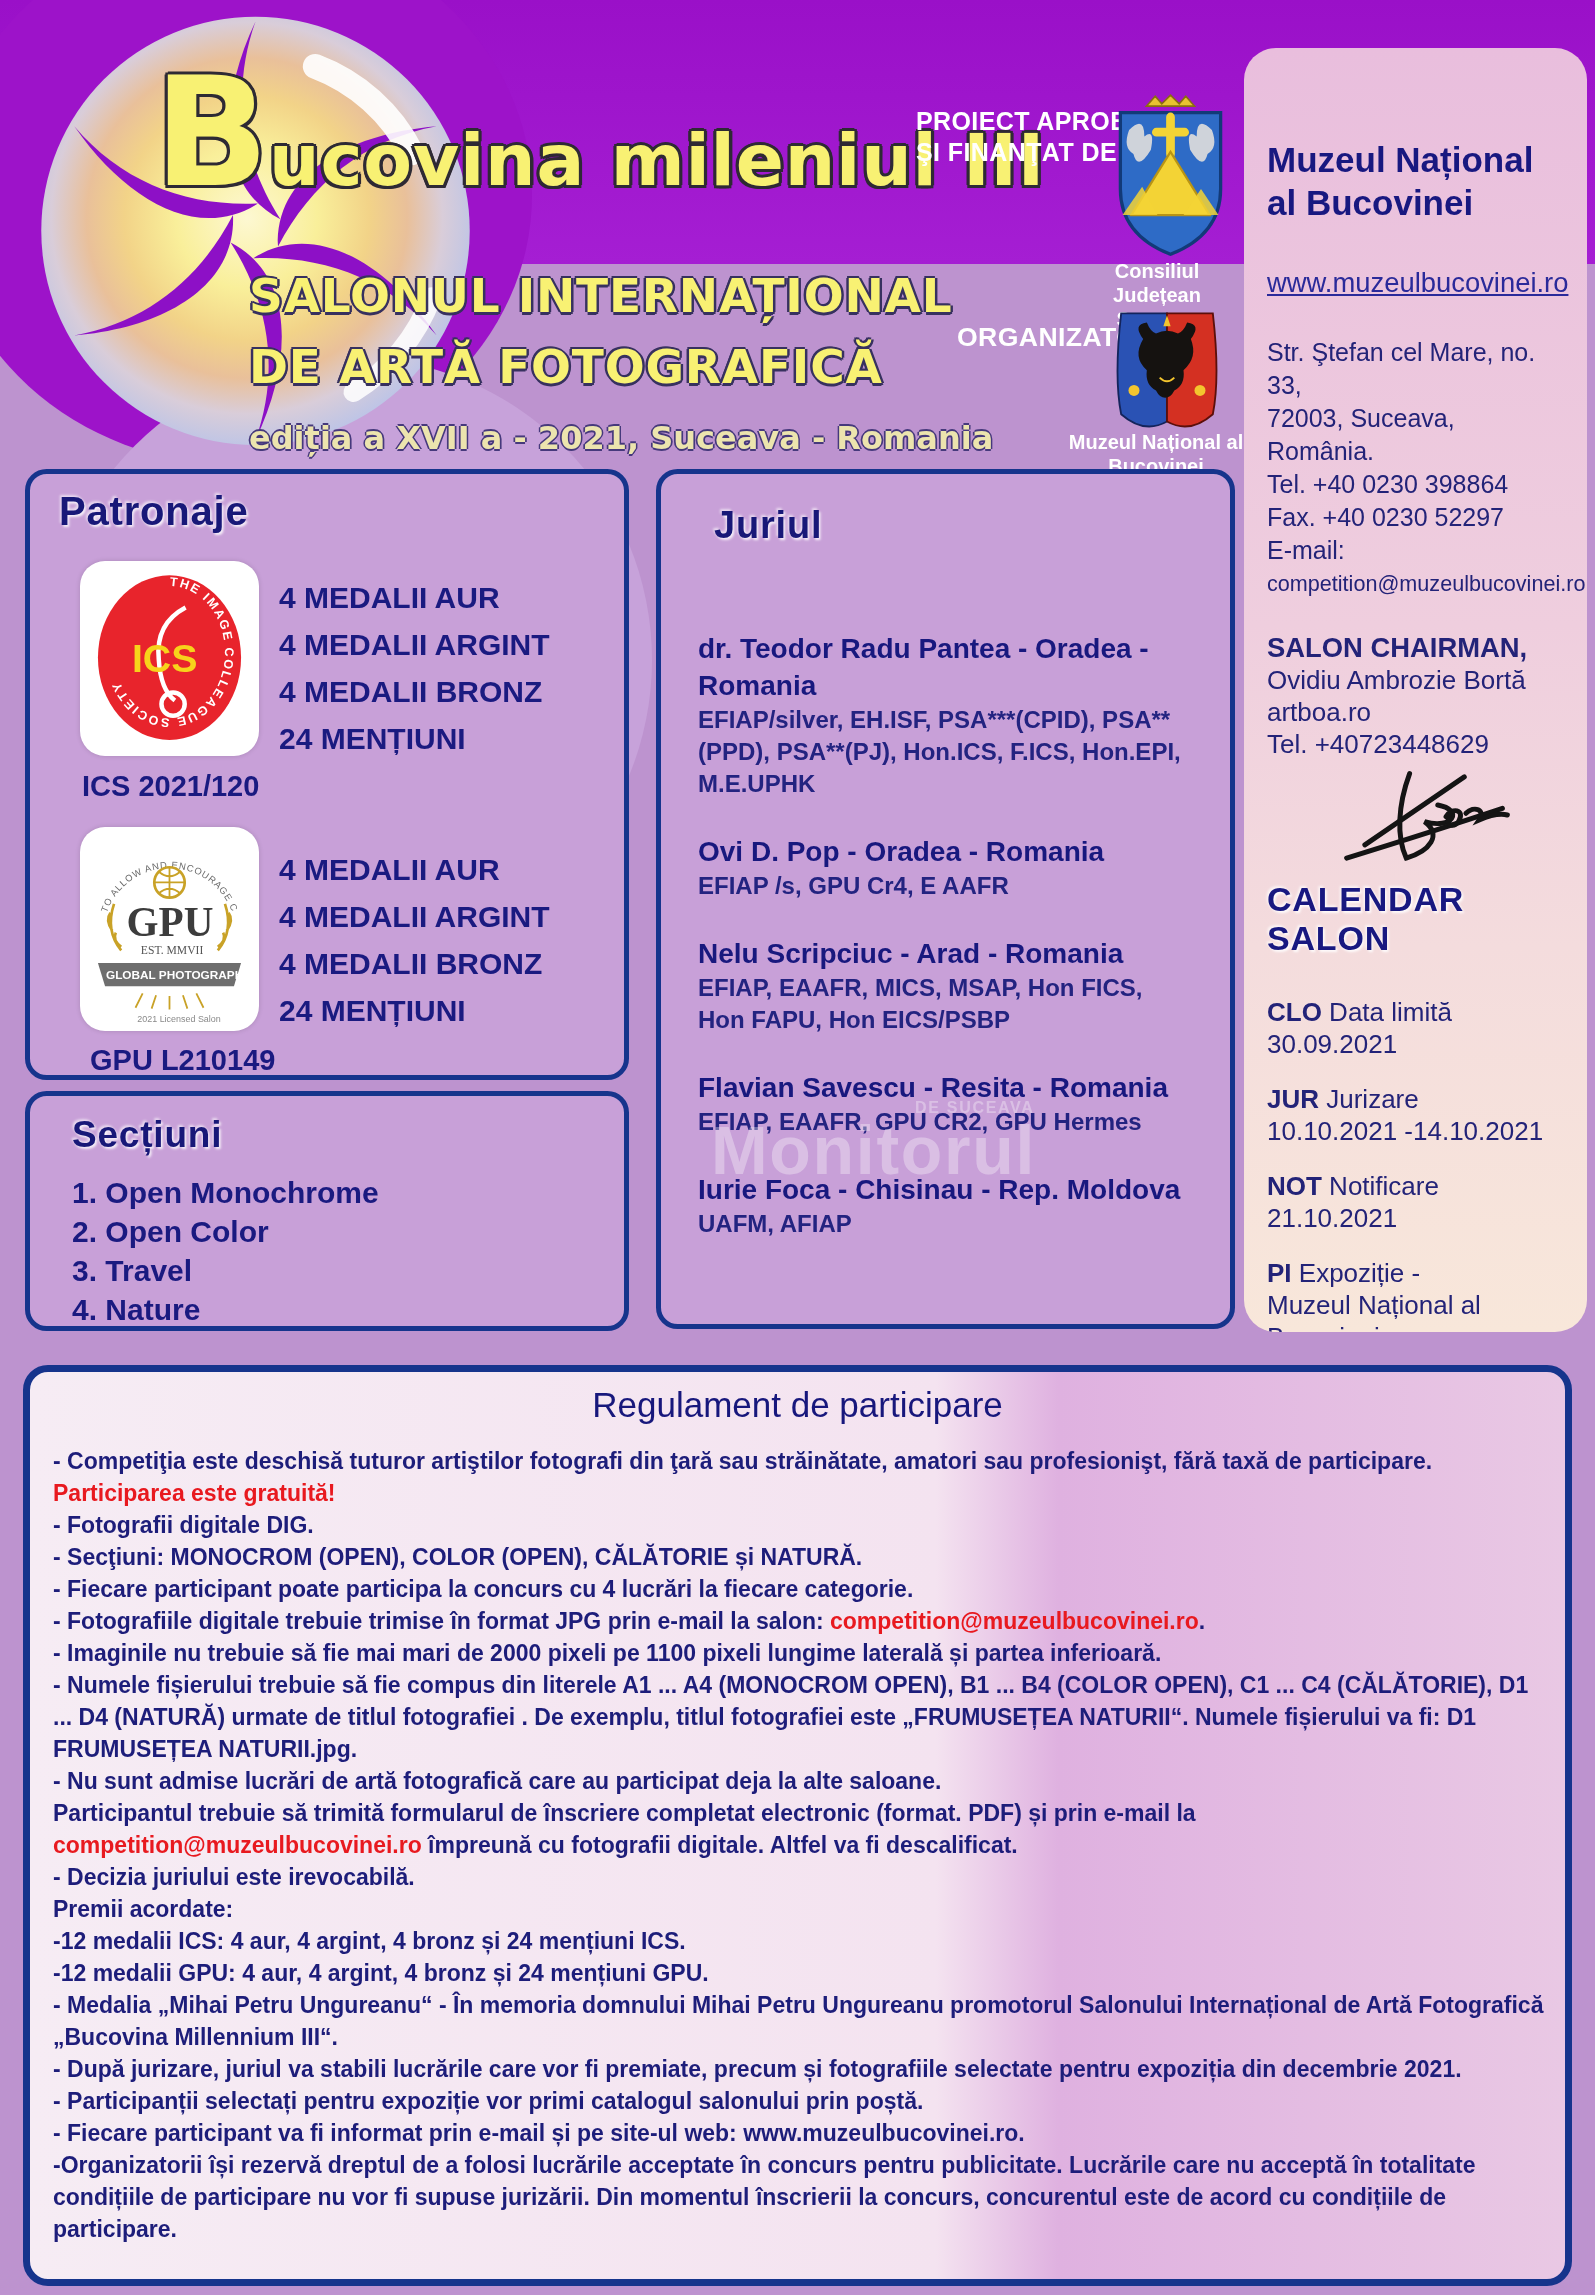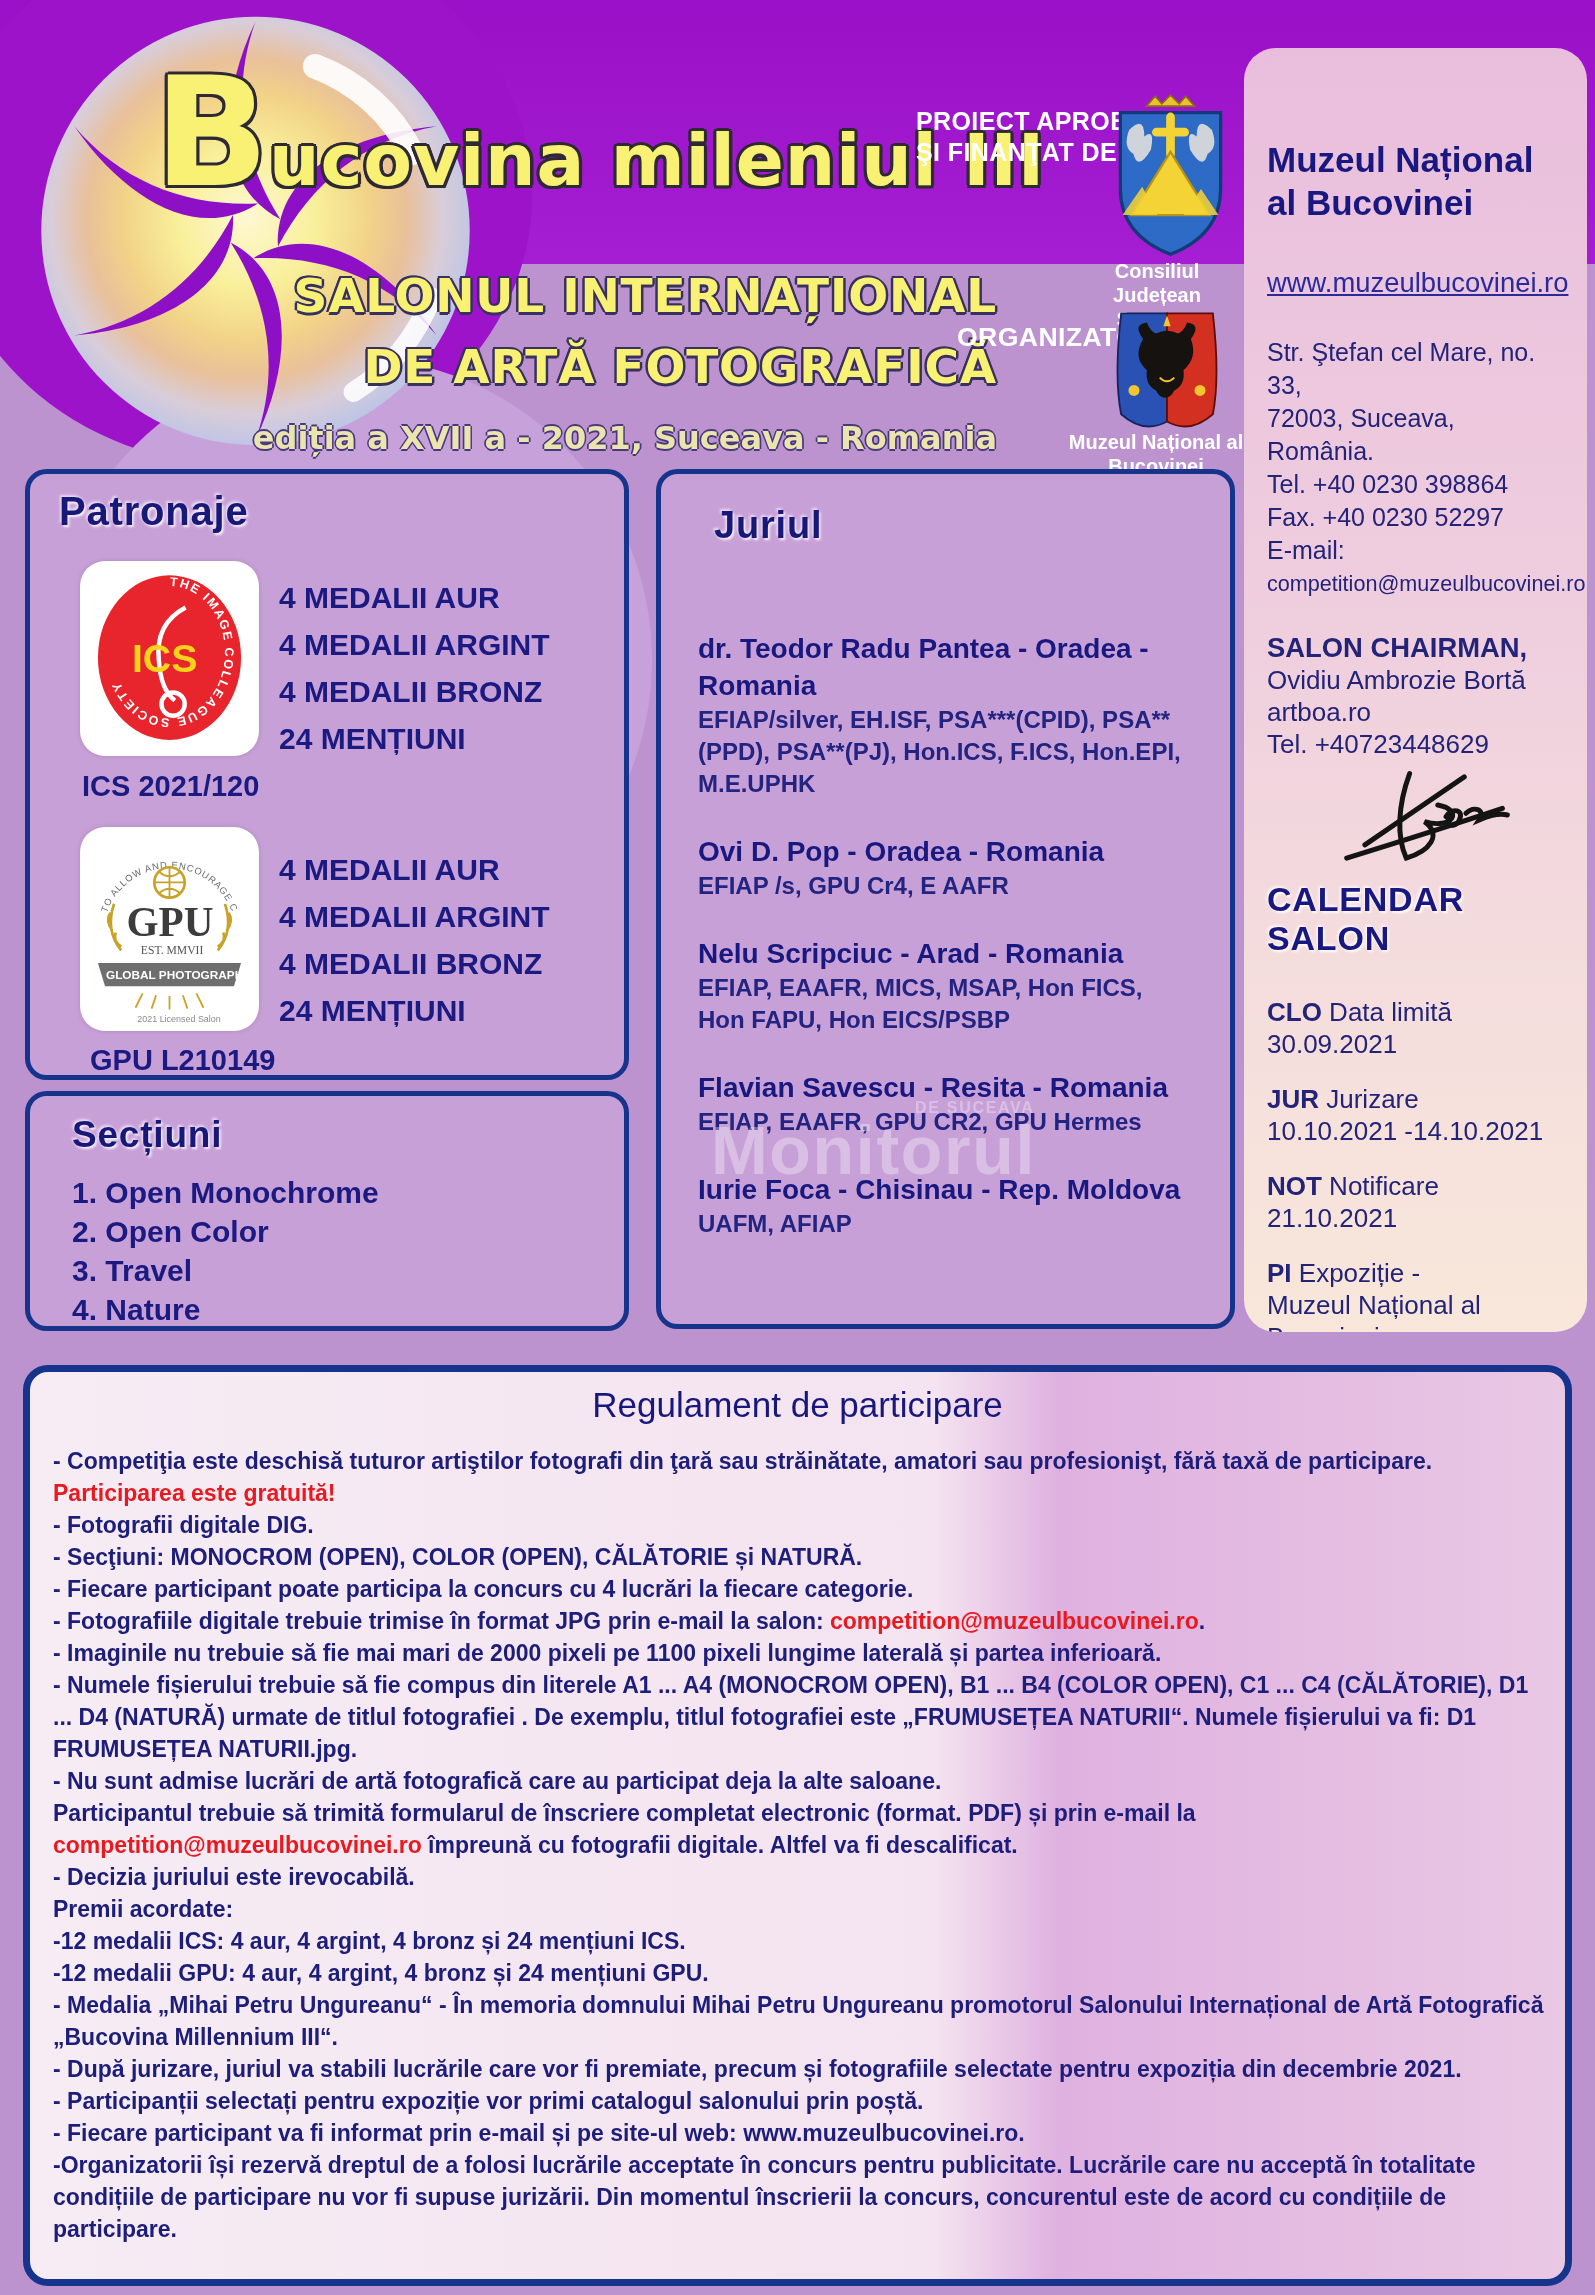--- a/index.html
+++ b/index.html
@@ -12,21 +12,21 @@
                border-radius:50%;background:#9d13c9;}
   .light-circle{position:absolute;left:46px;top:357px;width:606px;height:606px;
                 border-radius:50%;background:#c7a2da;}
   
   .title-wrap{position:absolute;left:154px;top:58px;display:flex;align-items:baseline;
               font-family:"DejaVu Sans",sans-serif;font-weight:bold;color:#f8f173;
               text-shadow:3.3px 0 #2e2a34,-3.3px 0 #2e2a34,0 3.3px #2e2a34,0 -3.3px #2e2a34,
                           2.5px 2.5px #2e2a34,-2.5px -2.5px #2e2a34,2.5px -2.5px #2e2a34,-2.5px 2.5px #2e2a34;}
   .title-initial{font-size:151px;line-height:1;}
   .title-rest{font-size:71px;line-height:1;letter-spacing:0.8px;}
-  .subtitle-wrap{position:absolute;left:249px;top:268px;width:748px;text-align:right;}
+  .subtitle-wrap{position:absolute;left:249px;top:268px;width:748px;text-align:left;}
   .subtitle{font-family:"DejaVu Sans",sans-serif;font-weight:bold;font-size:47px;
             color:#f8f173;letter-spacing:0.8px;
             text-shadow:2.5px 0 #37315f,-2.5px 0 #37315f,0 2.5px #37315f,0 -2.5px #37315f,
                         1.7px 1.7px #37315f,-1.7px -1.7px #37315f;}
   .subtitle2{margin-top:16px;}
   .edition{margin-top:25px;font-family:"DejaVu Sans",sans-serif;font-weight:bold;font-size:32px;
            color:#ece4ae;
            text-shadow:1.7px 0 #46397c,-1.7px 0 #46397c,0 1.7px #46397c,0 -1.7px #46397c;}
   
   .funding{position:absolute;left:916px;top:106px;color:#fff;font-weight:bold;

